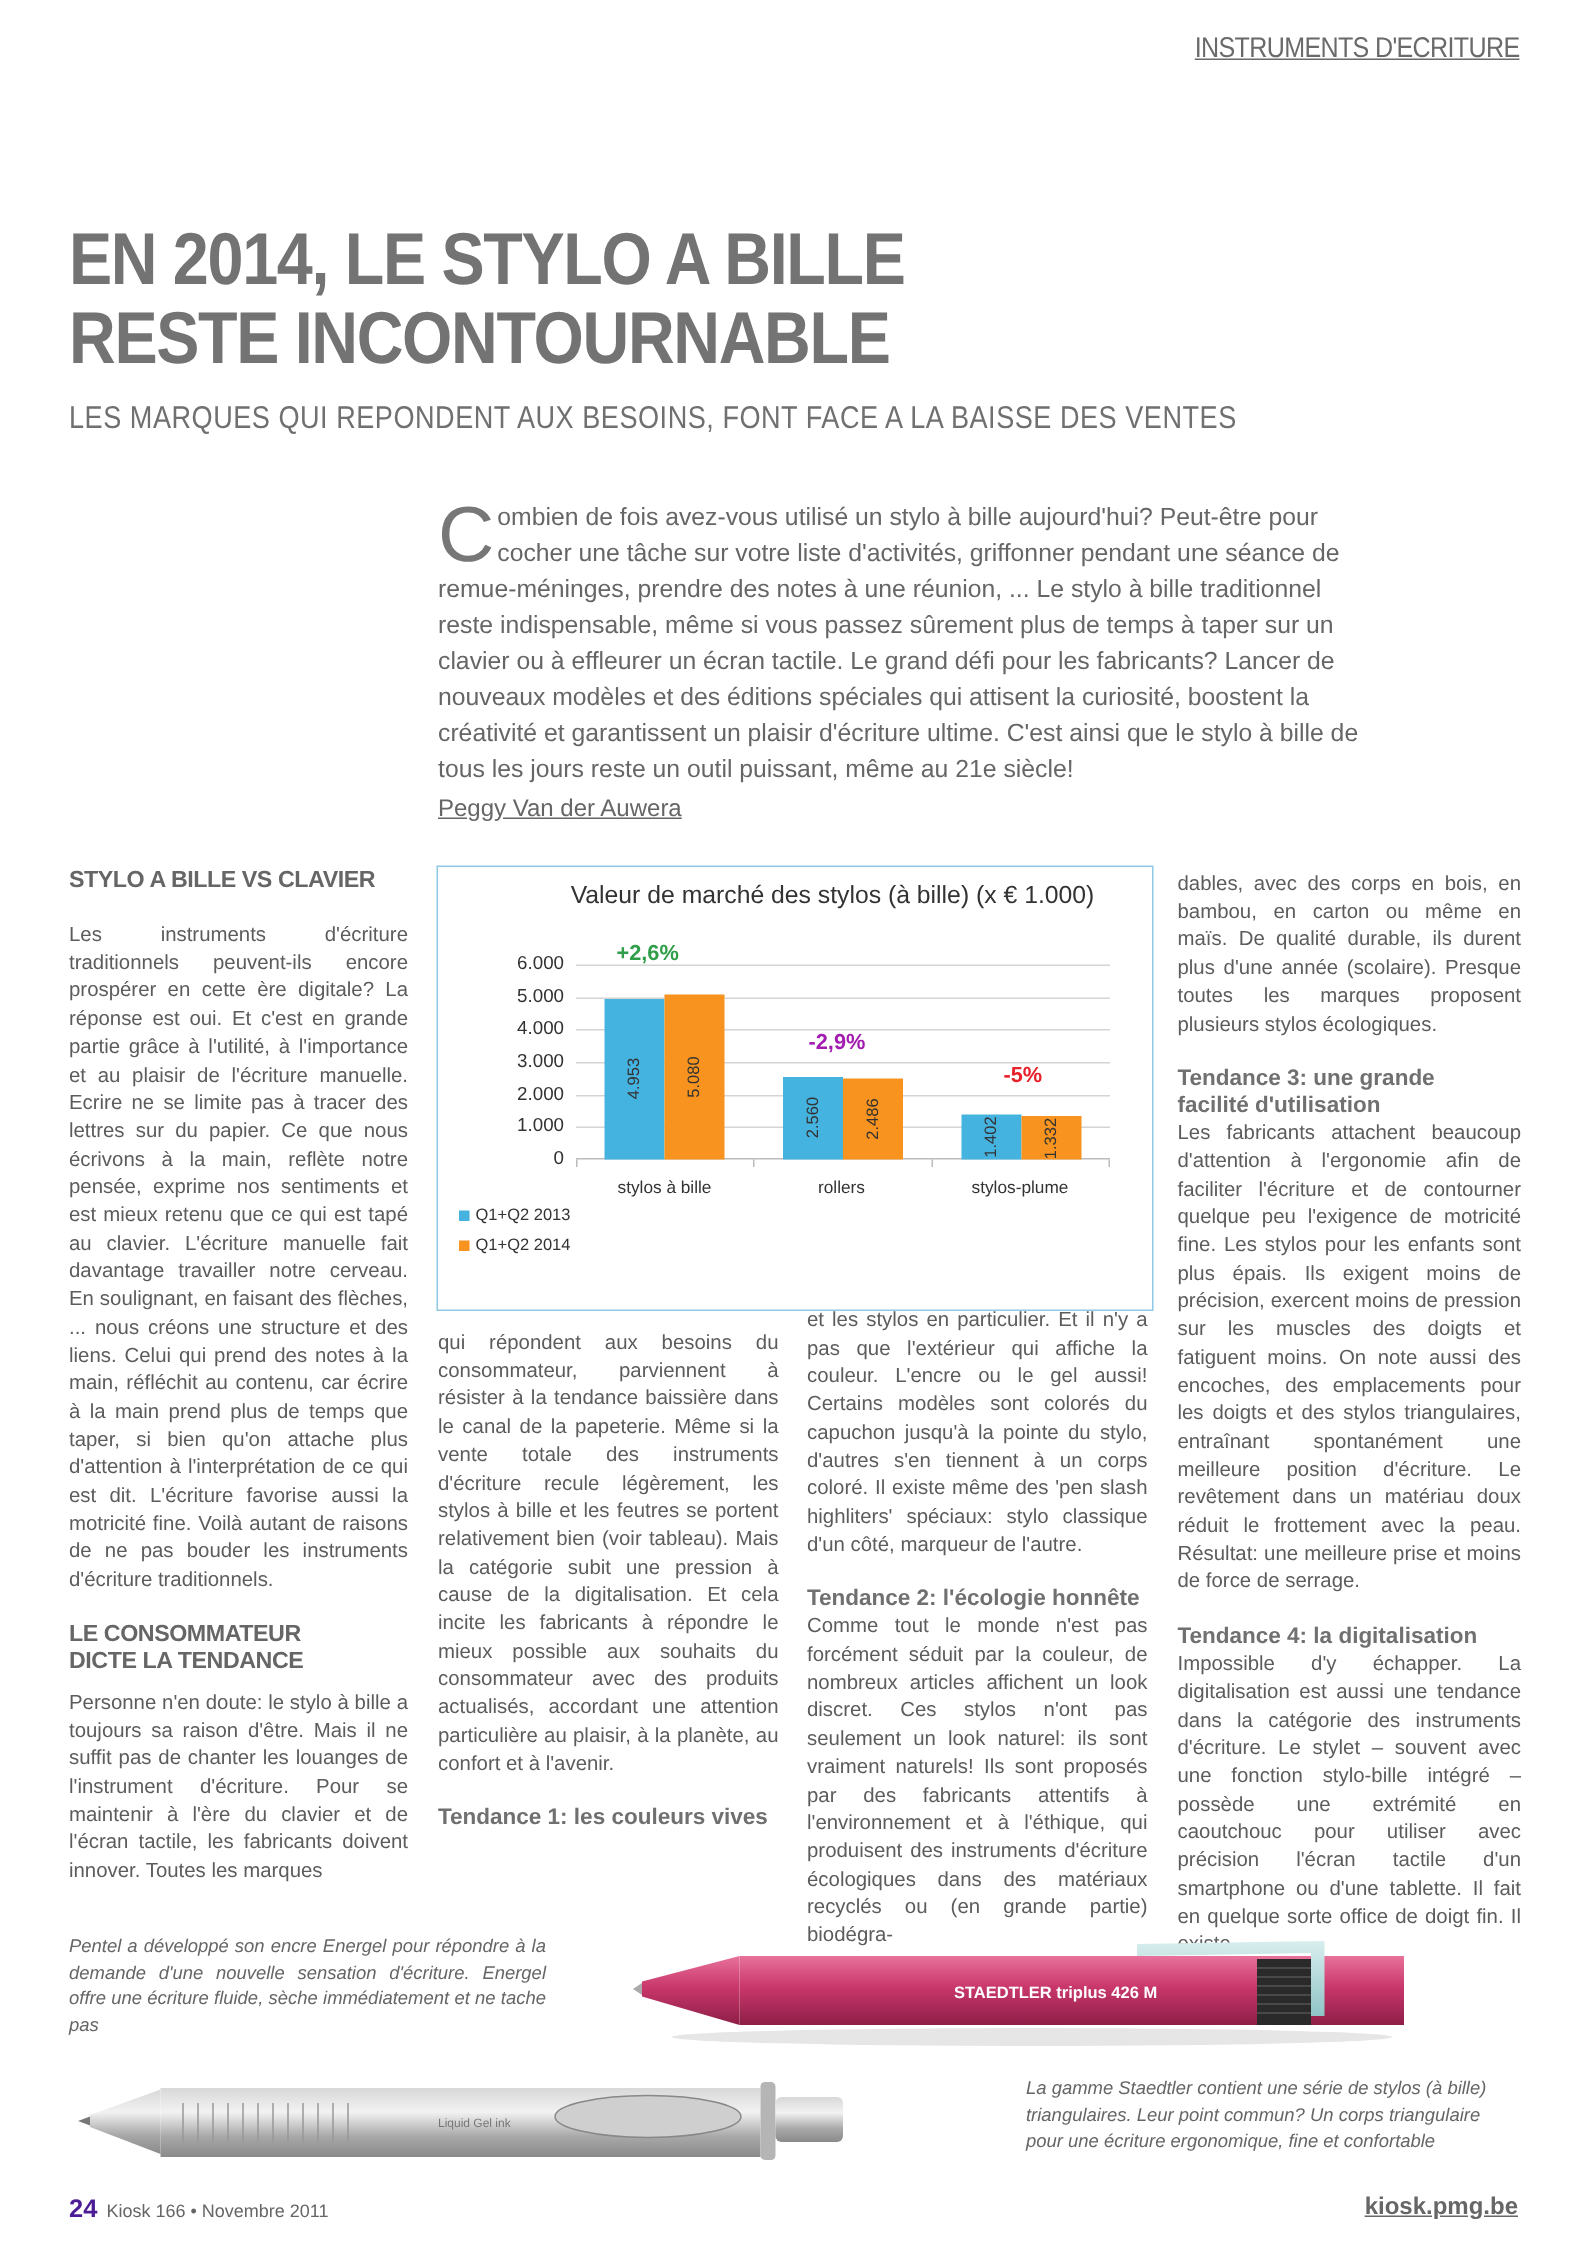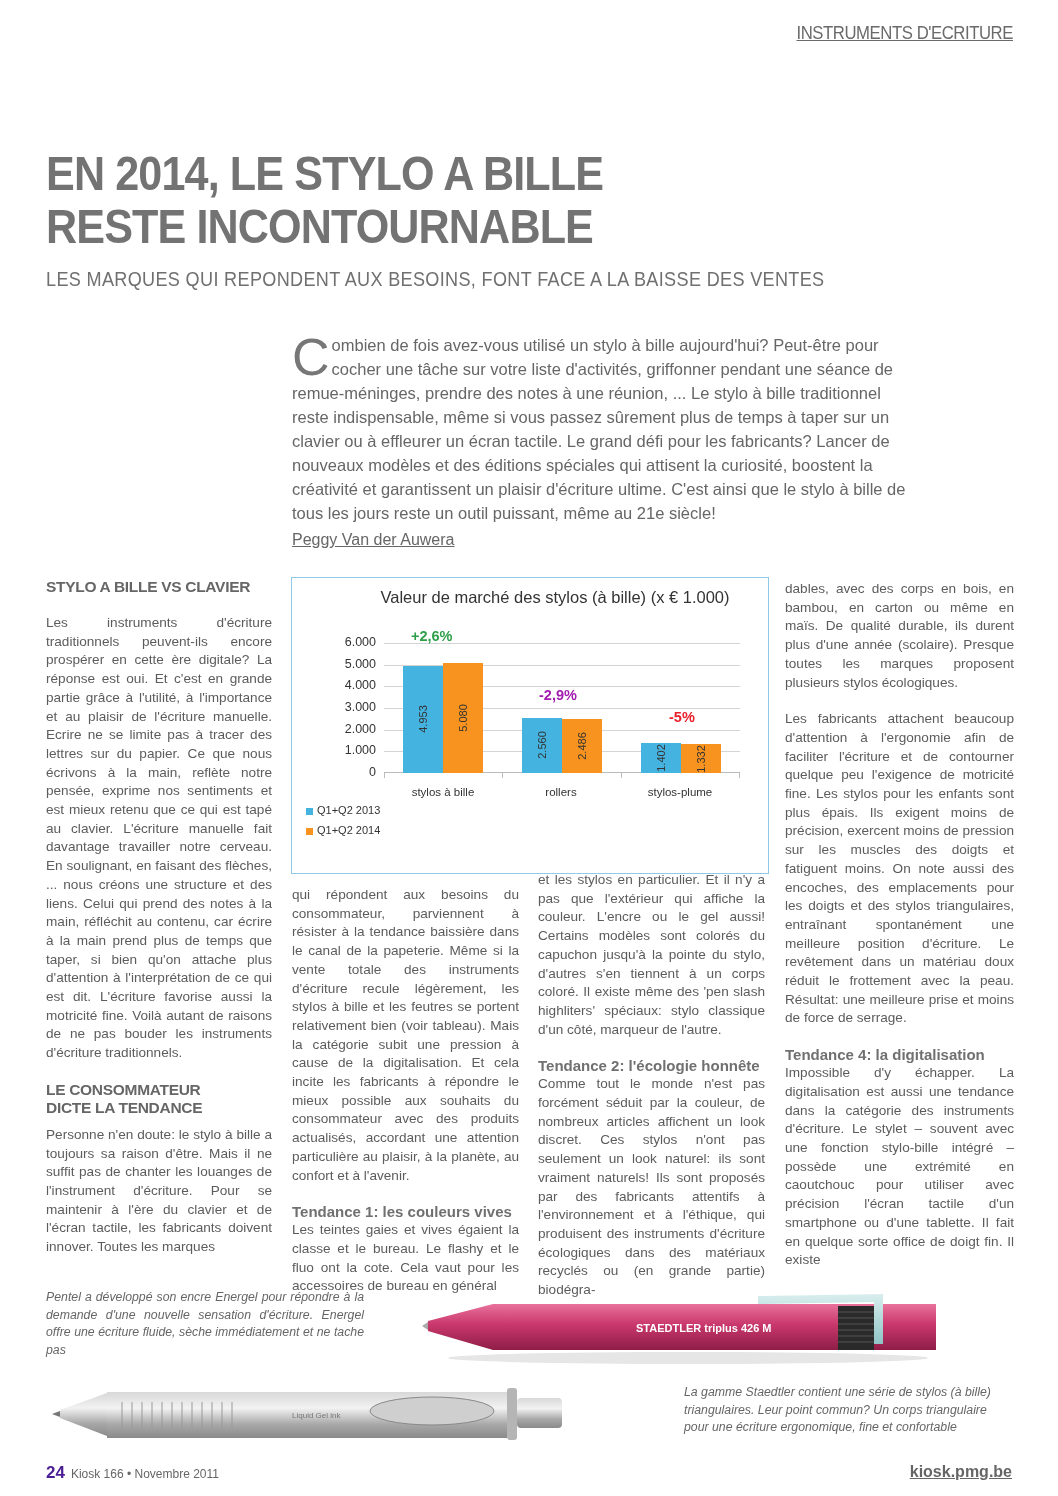--- a/index.html
+++ b/index.html
@@ -183,33 +183,36 @@
     <div class="xcat" style="left:237px">stylos-plume</div>
   </div>
   <div class="legend" style="top:226px"><span class="sw" style="background:#45b3e0"></span><span>Q1+Q2 2013</span></div>
   <div class="legend" style="top:246px"><span class="sw" style="background:#f7931e"></span><span>Q1+Q2 2014</span></div>
 </div>
 
 <div class="col col2">
   <p>qui répondent aux besoins du consommateur, parviennent à résister à la tendance baissière dans le canal de la papeterie. Même si la vente totale des instruments d'écriture recule légèrement, les stylos à bille et les feutres se portent relativement bien (voir tableau). Mais la catégorie subit une pression à cause de la digitalisation. Et cela incite les fabricants à répondre le mieux possible aux souhaits du consommateur avec des produits actualisés, accordant une attention particulière au plaisir, à la planète, au confort et à l'avenir.</p>
   <div class="gap"></div>
   <h4>Tendance 1: les couleurs vives</h4>
-  <p>Les teintes gaies et vives égaient la classe et le bureau. Le flashy et le fluo ont la cote. Cela vaut pour les accessoires de bureau en général</p>
 </div>
 
 <div class="col col3">
   <p>et les stylos en particulier. Et il n'y a pas que l'extérieur qui affiche la couleur. L'encre ou le gel aussi! Certains modèles sont colorés du capuchon jusqu'à la pointe du stylo, d'autres s'en tiennent à un corps coloré. Il existe même des 'pen slash highliters' spéciaux: stylo classique d'un côté, marqueur de l'autre.</p>
   <div class="gap"></div>
   <h4>Tendance 2: l'écologie honnête</h4>
   <p>Comme tout le monde n'est pas forcément séduit par la couleur, de nombreux articles affichent un look discret. Ces stylos n'ont pas seulement un look naturel: ils sont vraiment naturels! Ils sont proposés par des fabricants attentifs à l'environnement et à l'éthique, qui produisent des instruments d'écriture écologiques dans des matériaux recyclés ou (en grande partie) biodégra-</p>
 </div>
 
 <div class="col col4">
   <p>dables, avec des corps en bois, en bambou, en carton ou même en maïs. De qualité durable, ils durent plus d'une année (scolaire). Presque toutes les marques proposent plusieurs stylos écologiques.</p>
   <div class="gap"></div>
+  <h4>
+    <span>Tendance 3: une grande</span><br>
+    <span>facilité d'utilisation</span>
+  </h4>
   <p>Les fabricants attachent beaucoup d'attention à l'ergonomie afin de faciliter l'écriture et de contourner quelque peu l'exigence de motricité fine. Les stylos pour les enfants sont plus épais. Ils exigent moins de précision, exercent moins de pression sur les muscles des doigts et fatiguent moins. On note aussi des encoches, des emplacements pour les doigts et des stylos triangulaires, entraînant spontanément une meilleure position d'écriture. Le revêtement dans un matériau doux réduit le frottement avec la peau. Résultat: une meilleure prise et moins de force de serrage.</p>
   <div class="gap"></div>
   <h4>Tendance 4: la digitalisation</h4>
   <p>Impossible d'y échapper. La digitalisation est aussi une tendance dans la catégorie des instruments d'écriture. Le stylet – souvent avec une fonction stylo-bille intégré – possède une extrémité en caoutchouc pour utiliser avec précision l'écran tactile d'un smartphone ou d'une tablette. Il fait en quelque sorte office de doigt fin. Il existe</p>
 </div>
 
 <div class="caption cap1">Pentel a développé son encre Energel pour répondre à la demande d'une nouvelle sensation d'écriture. Energel offre une écriture fluide, sèche immédiatement et ne tache pas</div>
 <div class="caption cap2">La gamme Staedtler contient une série de stylos (à bille) triangulaires. Leur point commun? Un corps triangulaire pour une écriture ergonomique, fine et confortable</div>
 
 <svg class="pen pen-pink" viewBox="0 0 526 80">

